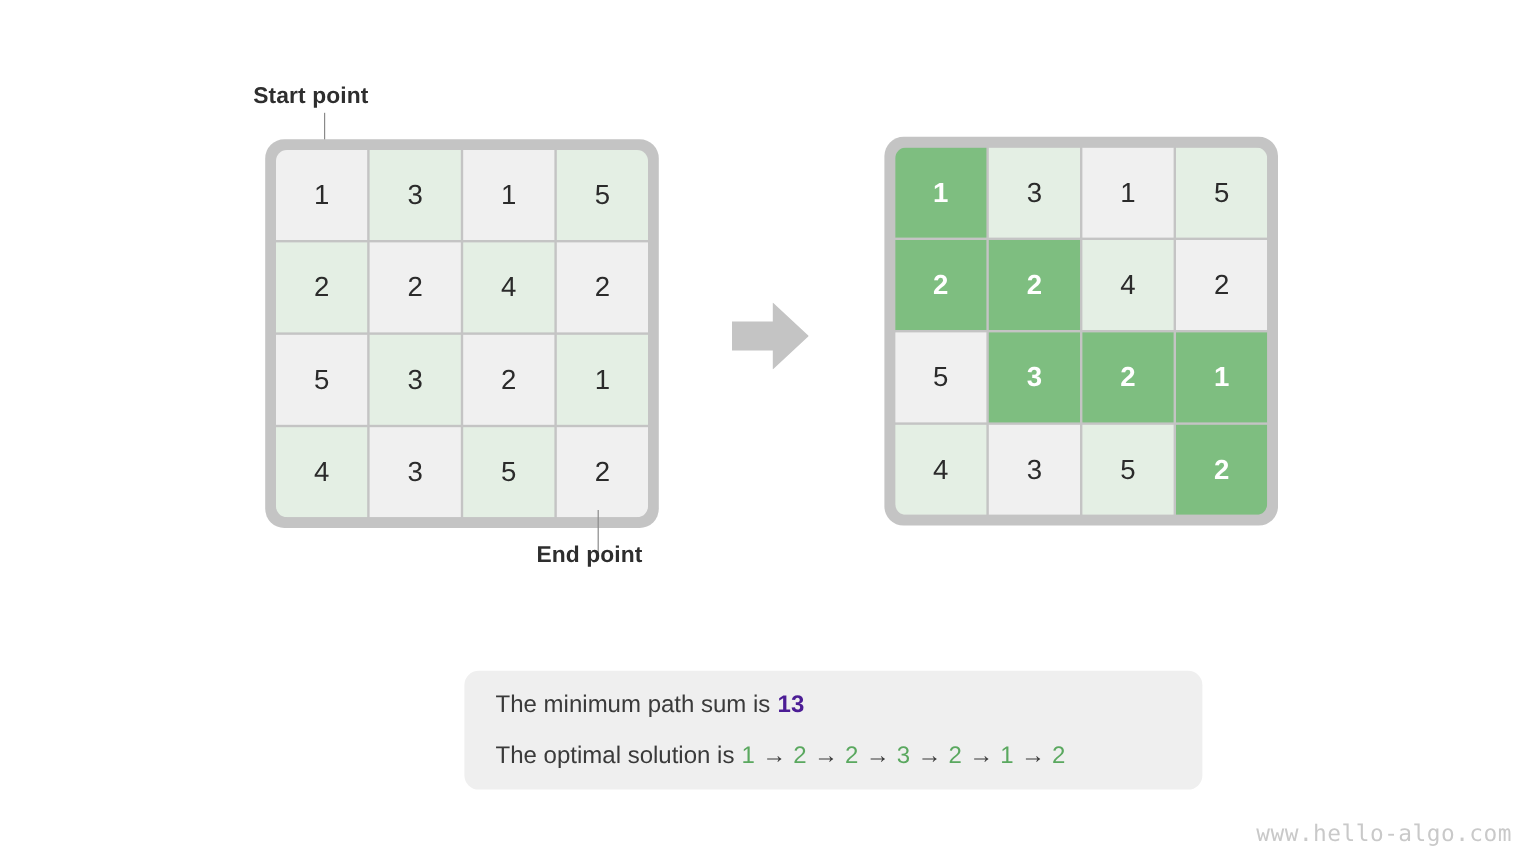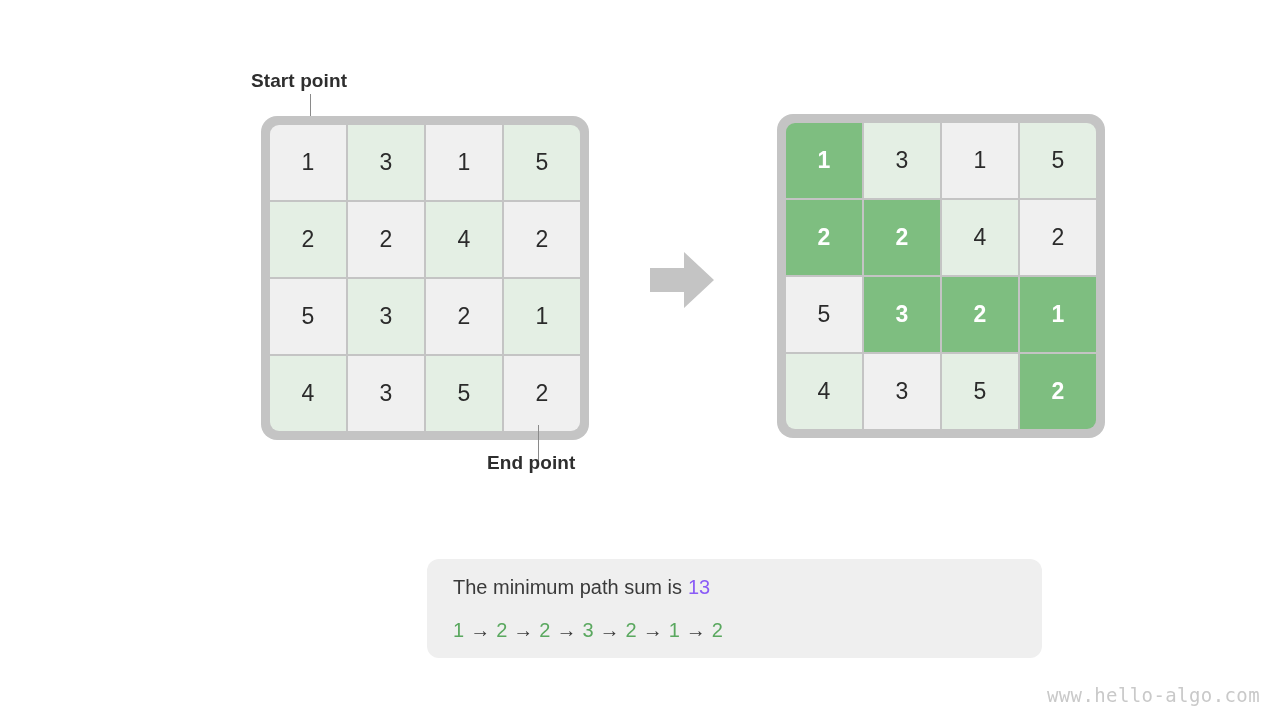--- a/index.html
+++ b/index.html
@@ -8,21 +8,21 @@
   }
   body {
     width: 1280px;
     height: 720px;
     background: #ffffff;
     font-family: "Liberation Sans", sans-serif;
     position: relative;
     overflow: hidden;
   }
 
-  .stage { position: absolute; inset: 0; margin-left: 40px; }
+  .stage { position: absolute; inset: 0; }
 
   
   .point-label {
     position: absolute;
     font-weight: bold;
     font-size: 19px;
     color: #2e2e2e;
     white-space: nowrap;
     letter-spacing: 0.1px;
   }
@@ -103,22 +103,22 @@
   }
   .result-line {
     font-size: 20px;
     color: #3a3a3a;
     white-space: nowrap;
     display: flex;
     align-items: baseline;
   }
   .result-line .lead { margin-right: 6px; }
   .sum-value {
-    font-weight: normal;
-    color: #8b5cf6;
+    font-weight: bold;
+    color: #4c1d95;
   }
   .path-seq {
     display: inline-flex;
     align-items: baseline;
   }
   .path-node { color: #5aa85f; }
   .path-arrow {
     color: #3a3a3a;
     margin: 0 6px;
   }
@@ -192,20 +192,21 @@
 
   <div class="leader-line" id="end-leader"></div>
   <div class="point-label" id="end-label">End point</div>
 
   <div id="result-panel">
     <div class="result-line">
       <span class="lead">The minimum path sum is</span>
       <span class="sum-value">13</span>
     </div>
     <div class="result-line">
+      <span class="lead">The optimal solution is</span>
       <span class="path-seq">
           <span class="path-node">1</span>
           <span class="path-arrow">→</span>
           <span class="path-node">2</span>
           <span class="path-arrow">→</span>
           <span class="path-node">2</span>
           <span class="path-arrow">→</span>
           <span class="path-node">3</span>
           <span class="path-arrow">→</span>
           <span class="path-node">2</span>

